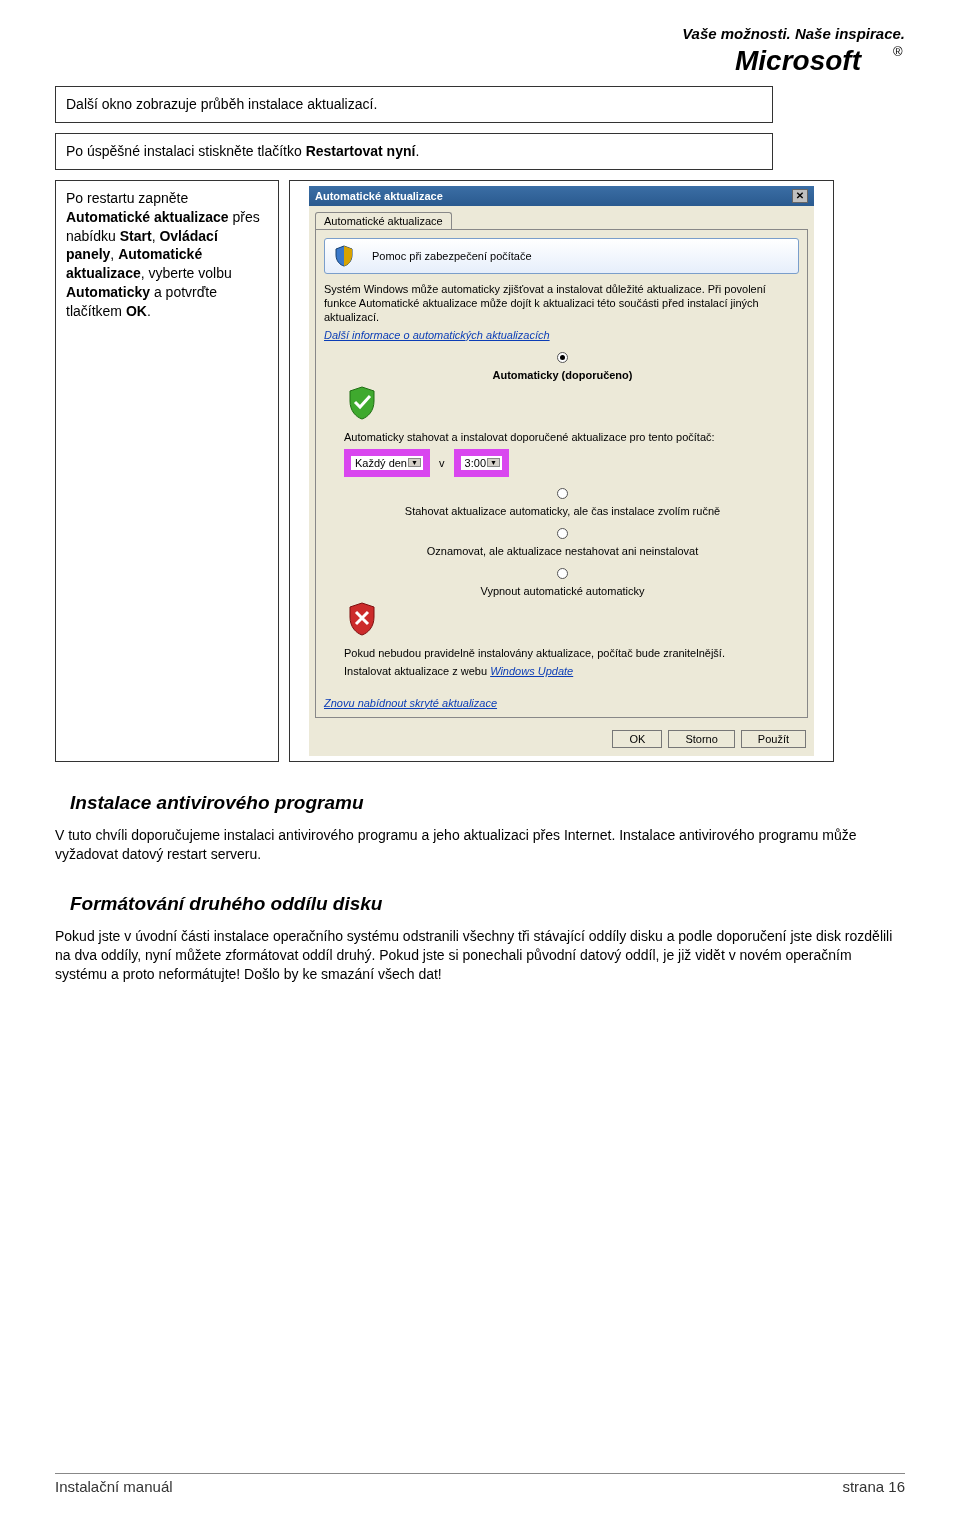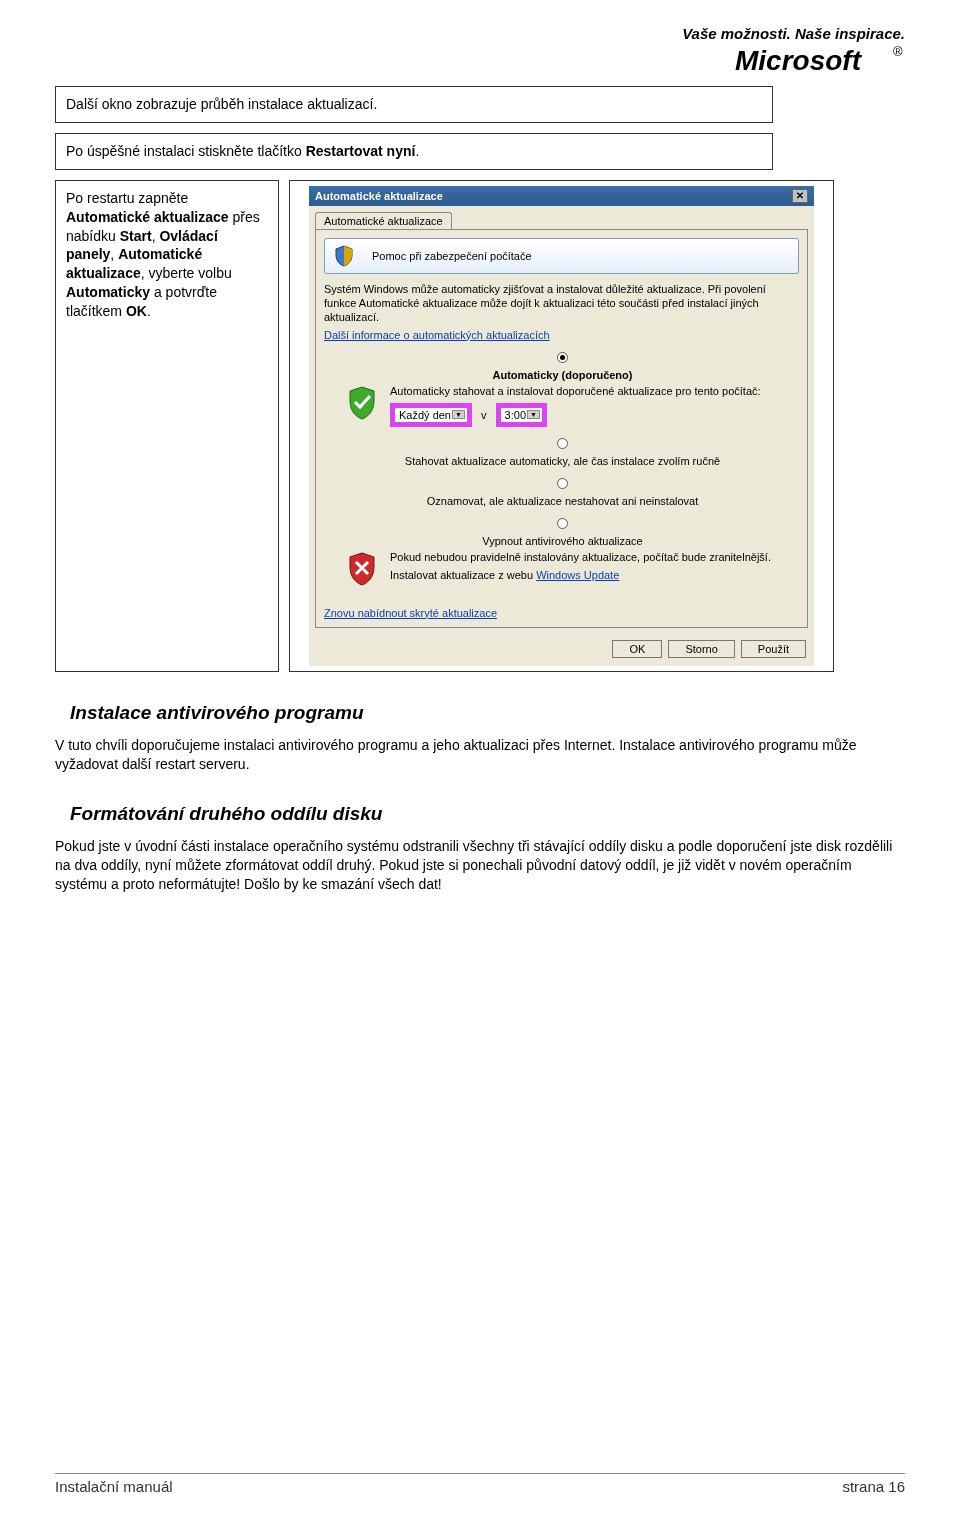--- a/index.html
+++ b/index.html
@@ -106,21 +106,21 @@
     align-items: center;
     gap: 16px;
     margin-bottom: 8px;
   }
   .shield {
     width: 24px; height: 24px;
     display:inline-block;
   }
   .infobar-text { color: #000; font-size: 11px; }
   .desc { margin-bottom: 4px; line-height: 1.3; }
-  .link { color: #0b3db6; text-decoration: underline; cursor: pointer; }
+  .link { color: #0b3db6; text-decoration: underline; cursor: pointer; font-style: italic; }
 
   .opt-row {
     display: flex;
     align-items: center;
     gap: 6px;
     margin: 10px 0 4px 2px;
     flex-direction: column;
   }
   .radio {
     width: 11px; height: 11px;
@@ -139,28 +139,29 @@
     background:#000;
     border-radius:50%;
   }
   .opt-bold { font-weight: bold; background:#ece9d8;}
   .indent-block {
     display: flex;
     align-items: flex-start;
     gap: 10px;
     margin-left: 20px;
     margin-bottom: 8px;
+    flex-direction: column;
   }
   .shield-green, .shield-red {
     width: 36px; height: 36px; flex-shrink:0;
   }
   .subtext { margin-bottom: 6px; }
   .dd {
     display:inline-block;
-    border:5px solid #d946ef;
+    border:7px solid #d946ef;
     background:#fff;
     padding:1px 16px 1px 4px;
     font-size:11px;
     position:relative;
     min-width:80px;
   }
   .dd::after{
     content:"▼";
     font-size:7px;
     position:absolute;
@@ -284,21 +285,21 @@
           <div class="opt-row">
             <span class="radio"></span>
             <span>Stahovat aktualizace automaticky, ale čas instalace zvolím ručně</span>
           </div>
           <div class="opt-row">
             <span class="radio"></span>
             <span>Oznamovat, ale aktualizace nestahovat ani neinstalovat</span>
           </div>
           <div class="opt-row">
             <span class="radio"></span>
-            <span>Vypnout antivirového aktualizace</span>
+            <span>Vypnout automatické automaticky</span>
           </div>
           <div class="indent-block">
             <svg class="shield-red" viewBox="0 0 36 36">
               <path d="M18 2 L30 6 V16 C30 26 24 32 18 34 C12 32 6 26 6 16 V6 Z" fill="#cc2b2b" stroke="#7d0f0f"></path>
               <path d="M12 11 L24 23 M24 11 L12 23" stroke="#fff" stroke-width="3"></path>
             </svg>
             <div>
               <div class="subtext">Pokud nebudou pravidelně instalovány aktualizace, počítač bude zranitelnější.</div>
               <div>
                 <span>Instalovat aktualizace z webu </span><span class="link">Windows Update</span>
@@ -311,21 +312,21 @@
         <div class="dlg-buttons">
           <span class="btn">OK</span>
           <span class="btn">Storno</span>
           <span class="btn">Použít</span>
         </div>
       </div>
     </div>
   </div>
 
   <h2 class="section-title">Instalace antivirového programu</h2>
-  <p class="body-text">V tuto chvíli doporučujeme instalaci antivirového programu a jeho aktualizaci přes Internet. Instalace antivirového programu může vyžadovat další restart serveru.</p>
+  <p class="body-text">V tuto chvíli doporučujeme instalaci antivirového programu a jeho aktualizaci přes Internet. Instalace antivirového programu může vyžadovat datový restart serveru.</p>
 
   <h2 class="section-title">Formátování druhého oddílu disku</h2>
   <p class="body-text">Pokud jste v úvodní části instalace operačního systému odstranili všechny tři stávající oddíly disku a podle doporučení jste disk rozdělili na dva oddíly, nyní můžete zformátovat oddíl druhý. Pokud jste si ponechali původní datový oddíl, je již vidět v novém operačním systému a proto neformátujte! Došlo by ke smazání všech dat!</p>
 
   <div class="footer">
     <span>Instalační manuál</span>
     <span>strana 16</span>
   </div>
 
 </div>

